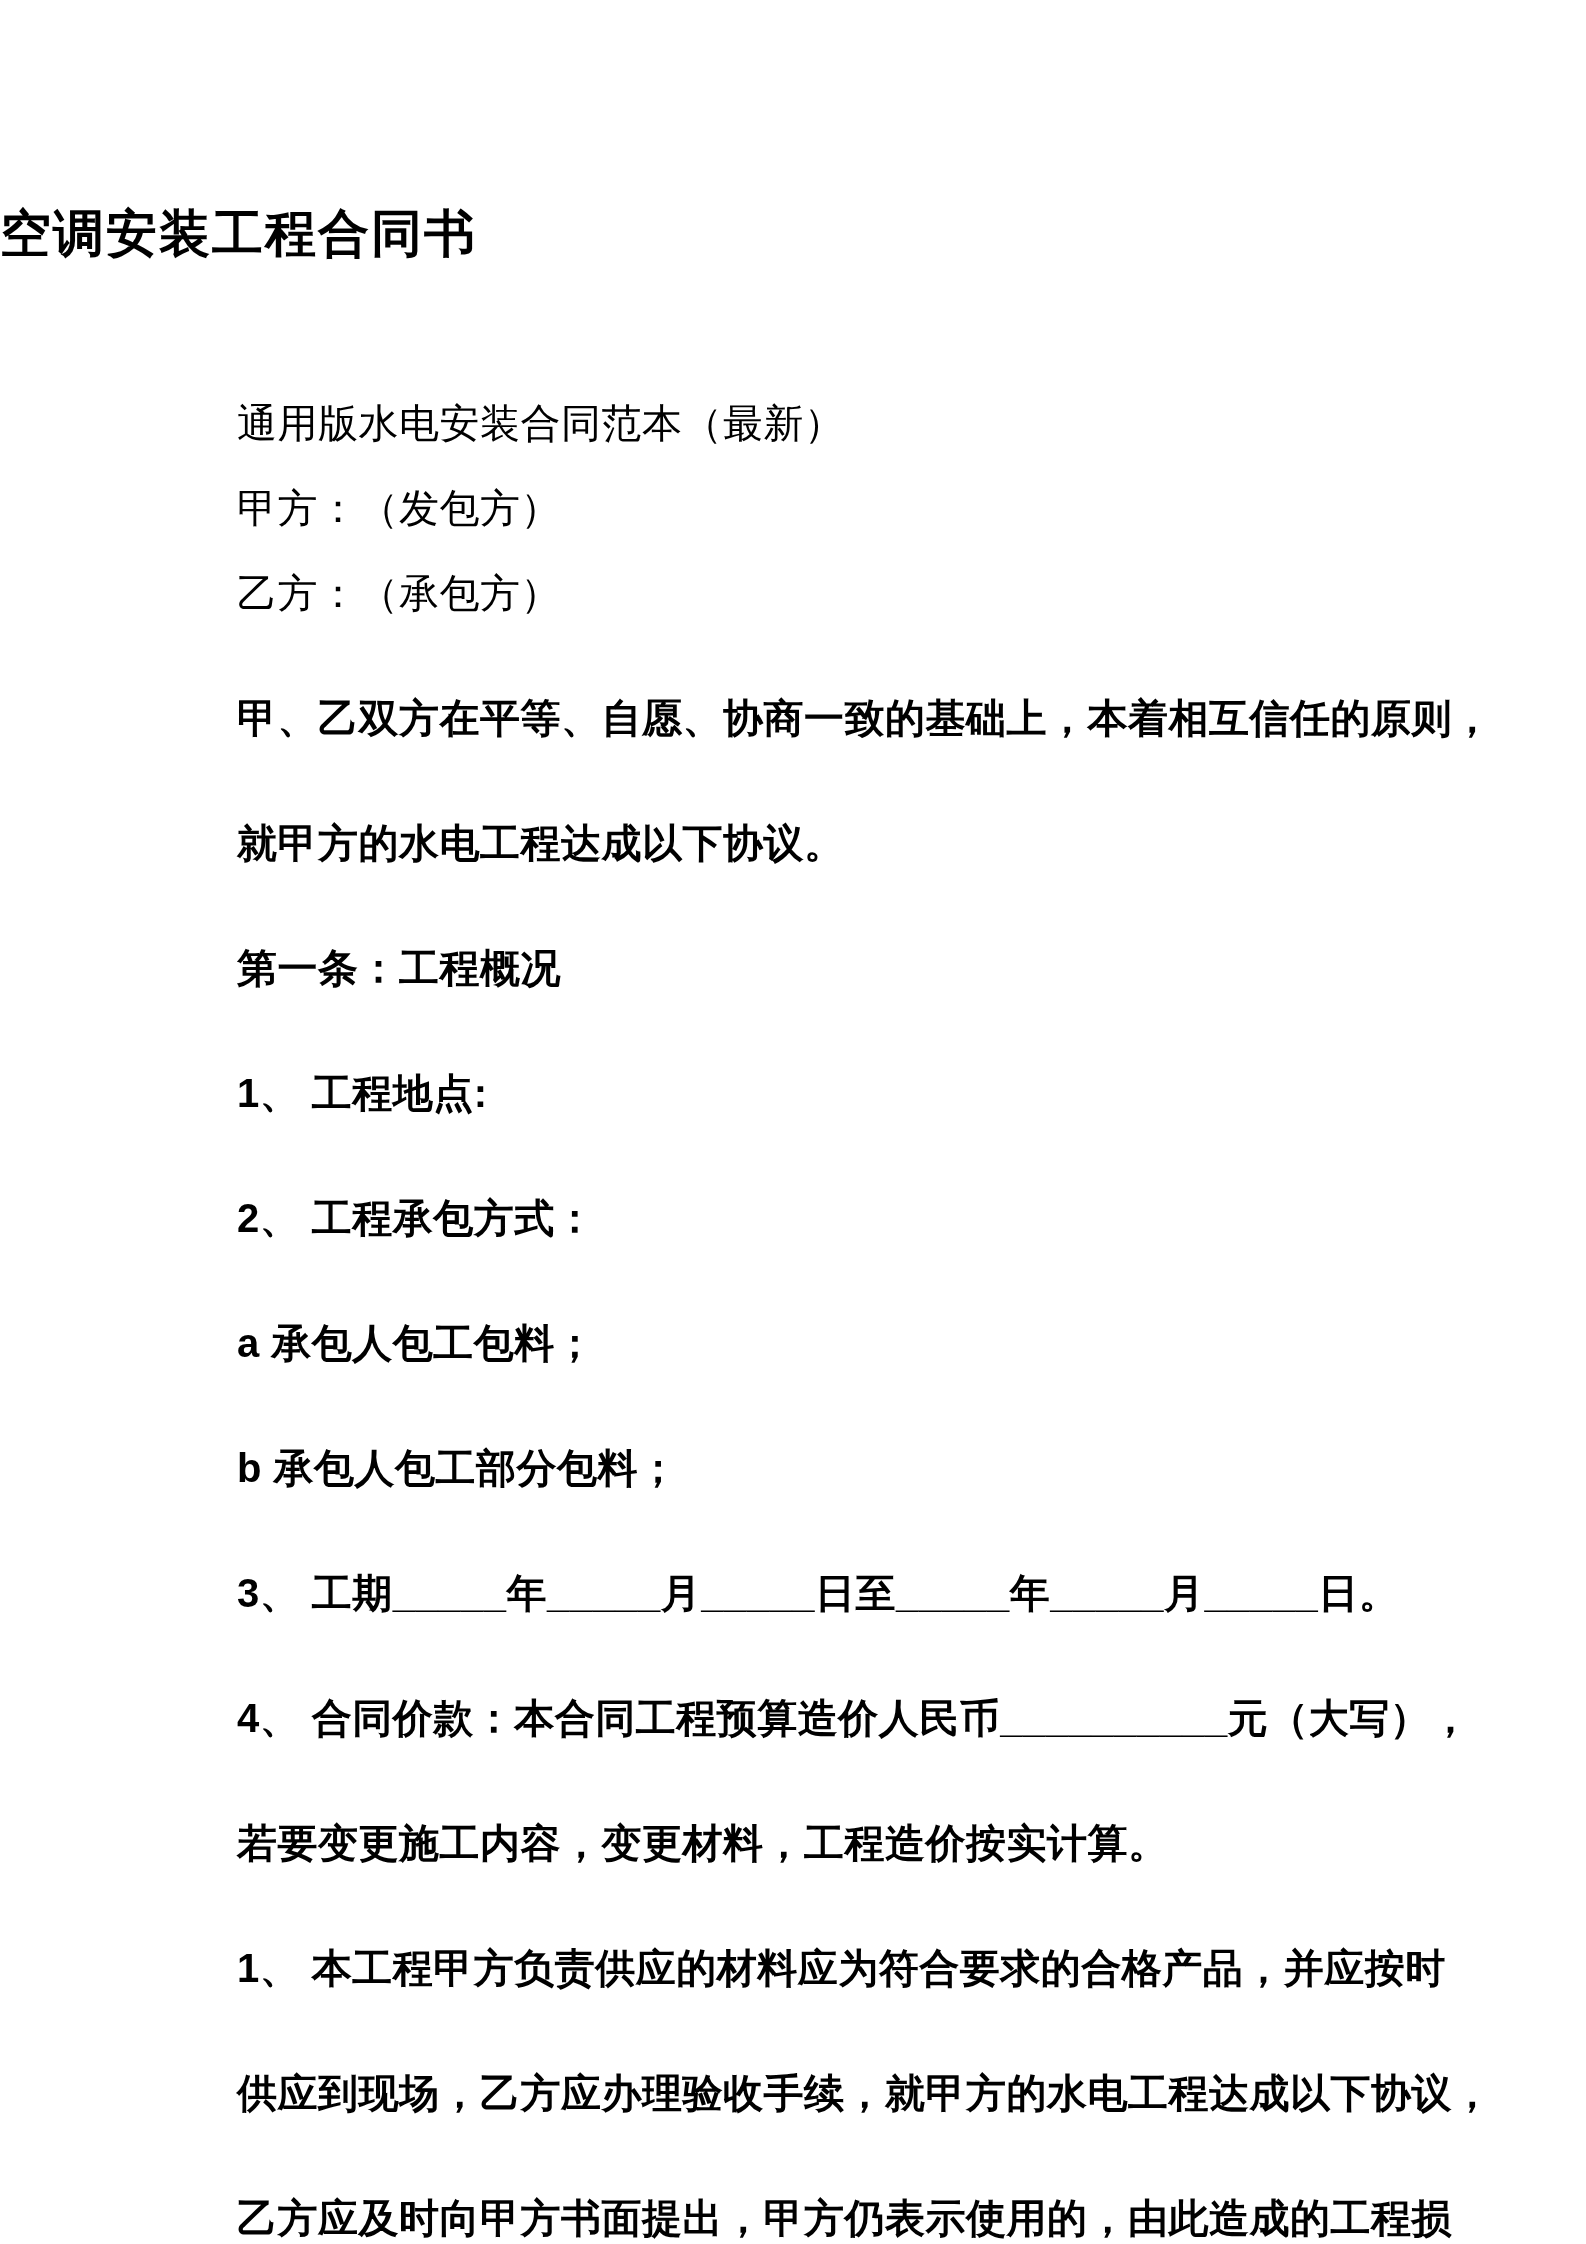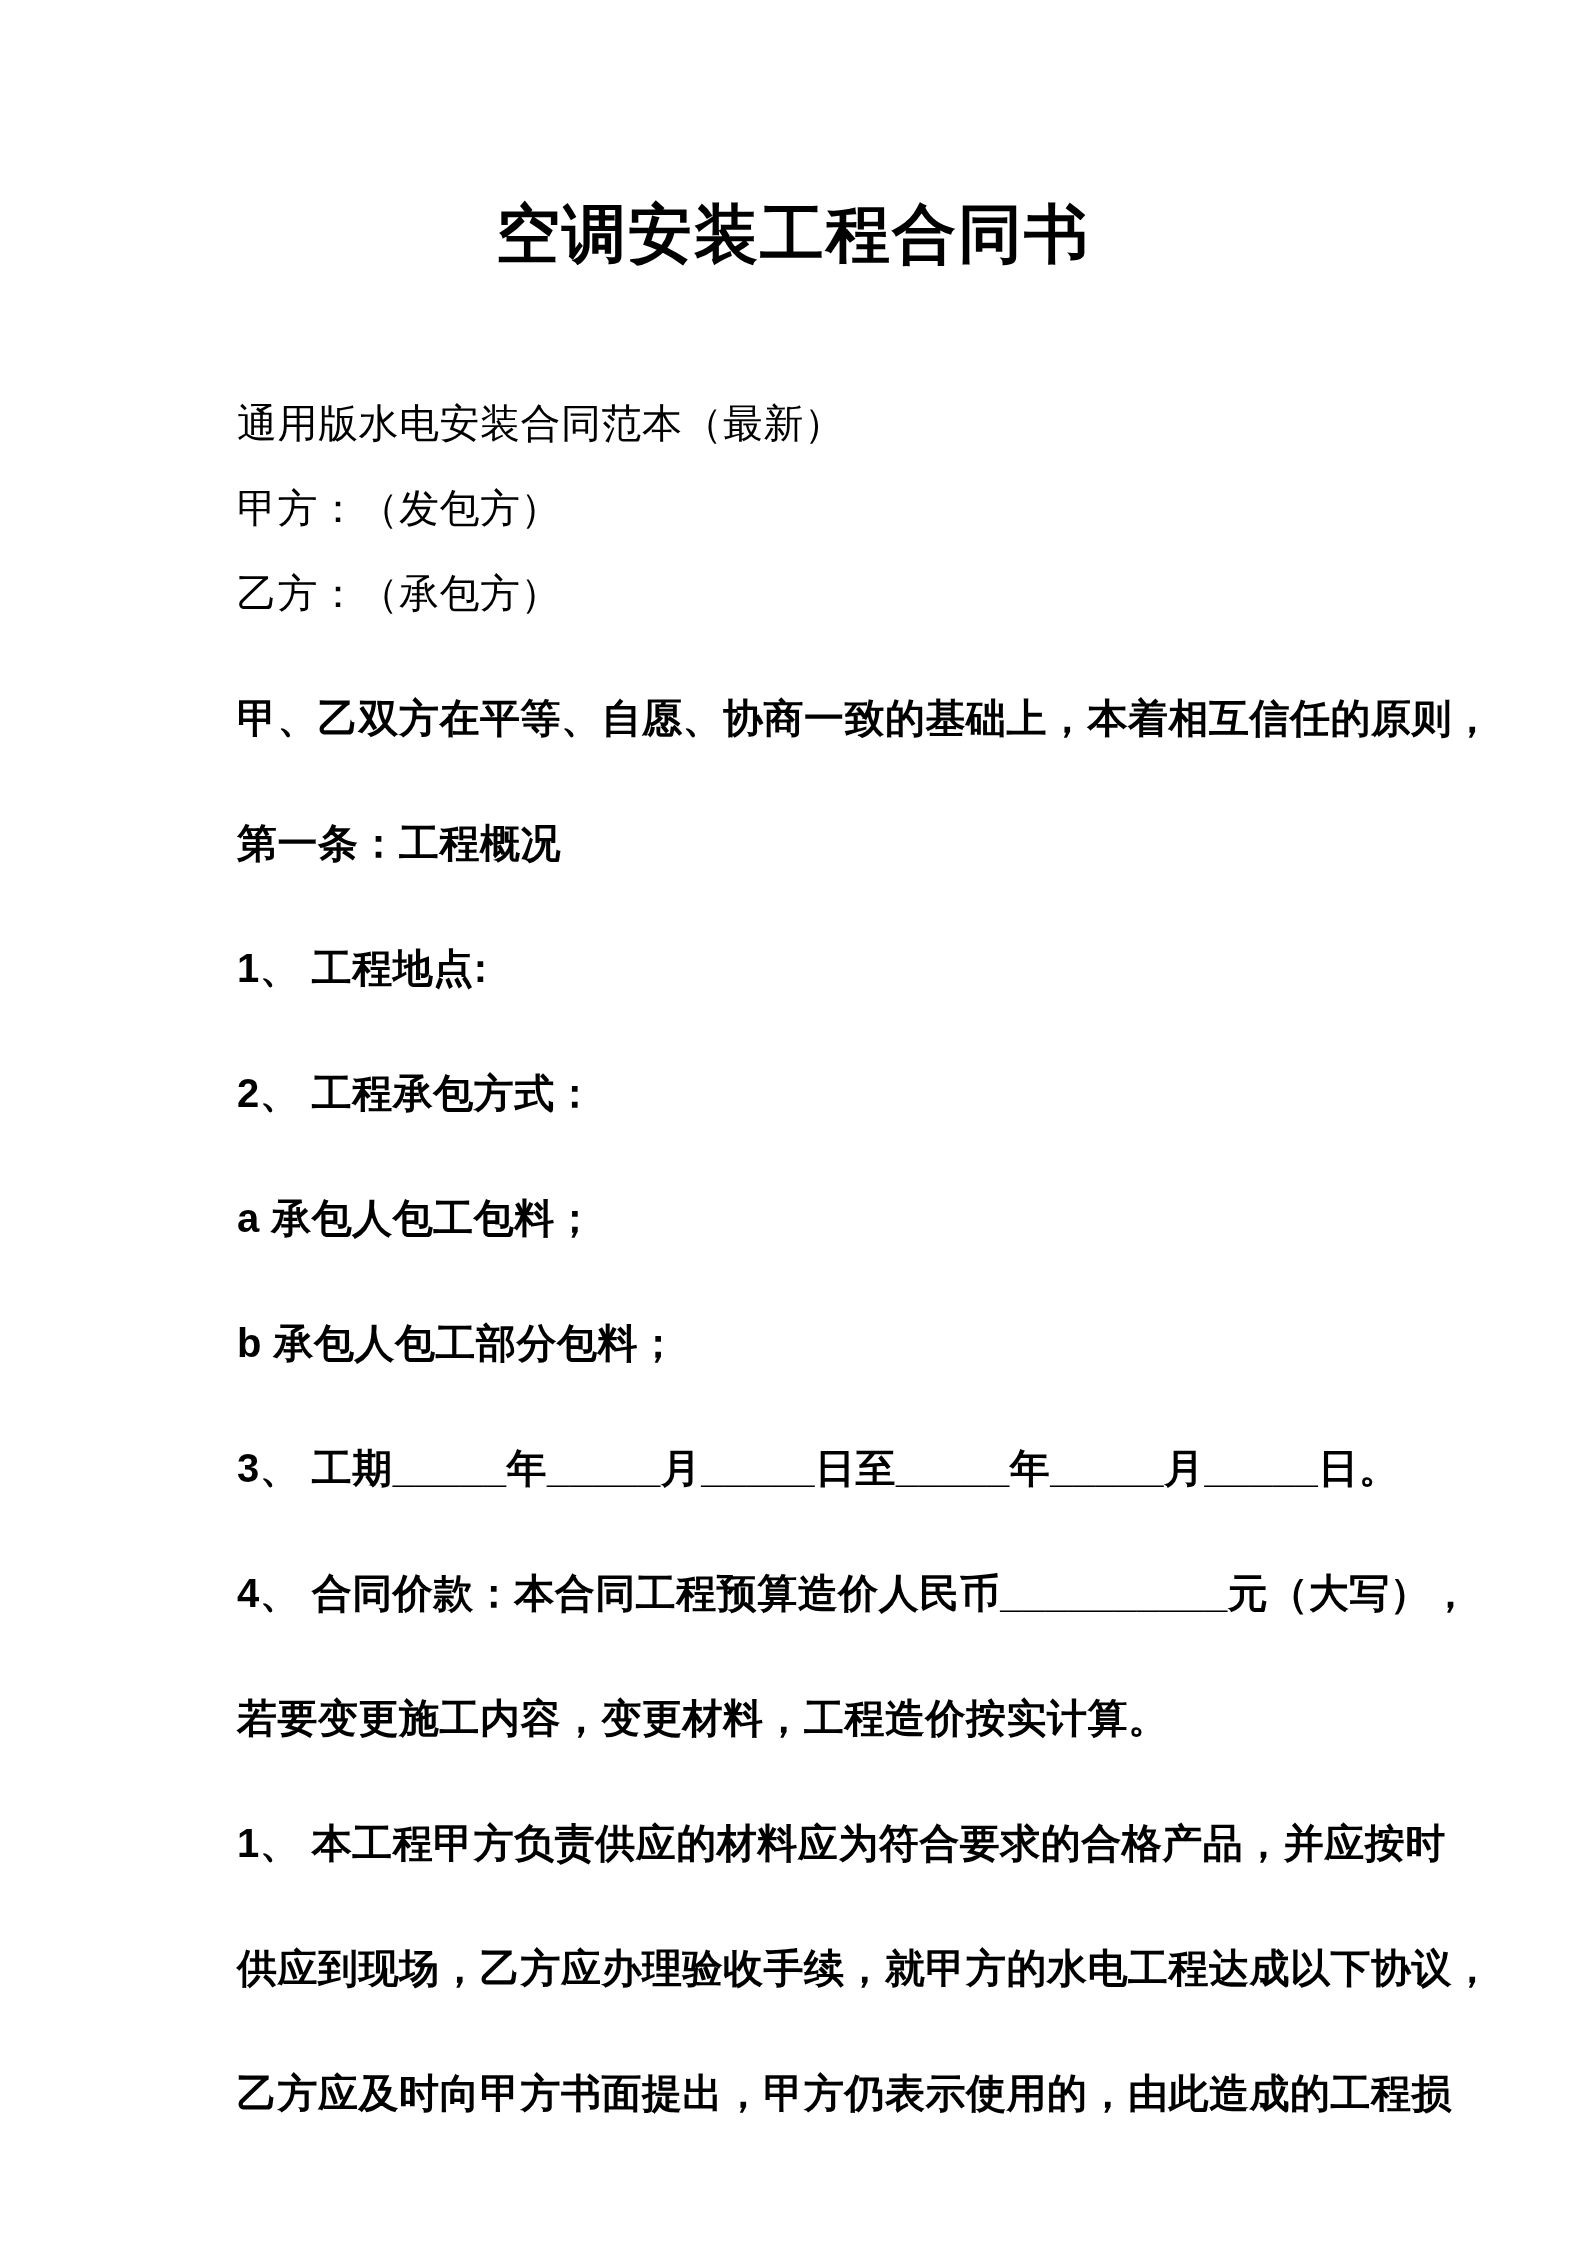--- a/index.html
+++ b/index.html
@@ -14,22 +14,21 @@
     background: #ffffff;
     color: #000000;
     font-family: "Liberation Sans", sans-serif;
     overflow: hidden;
   }
   .doc-title {
     position: absolute;
     top: 204px;
     left: 0;
     width: 100%;
-    text-align: center;
-    font-size: 64px;
+    font-size: 51px;
     font-weight: 700;
     letter-spacing: 2px;
     line-height: 60px;
     white-space: nowrap;
   }
   .doc-body {
     position: absolute;
     top: 398px;
     left: 237px;
     right: 44px;
@@ -50,20 +49,21 @@
 </head>
 <body>
 
 <div class="page">
   <div class="doc-title">空调安装工程合同书</div>
   <div class="doc-body">
       <div class="doc-line">通用版水电安装合同范本（最新）</div>
       <div class="doc-line">甲方：（发包方）</div>
       <div class="doc-line">乙方：（承包方）</div>
       <div class="doc-line bold">甲、乙双方在平等、自愿、协商一致的基础上，本着相互信任的原则，</div>
+      <div class="doc-line bold">就甲方的水电工程达成以下协议。</div>
       <div class="doc-line bold">第一条：工程概况</div>
       <div class="doc-line bold">1、 工程地点:</div>
       <div class="doc-line bold">2、 工程承包方式：</div>
       <div class="doc-line bold">a 承包人包工包料；</div>
       <div class="doc-line bold">b 承包人包工部分包料；</div>
       <div class="doc-line bold">3、 工期_____年_____月_____日至_____年_____月_____日。</div>
       <div class="doc-line bold">4、 合同价款：本合同工程预算造价人民币__________元（大写），</div>
       <div class="doc-line bold">若要变更施工内容，变更材料，工程造价按实计算。</div>
       <div class="doc-line bold">1、 本工程甲方负责供应的材料应为符合要求的合格产品，并应按时</div>
       <div class="doc-line bold">供应到现场，乙方应办理验收手续，就甲方的水电工程达成以下协议，</div>

